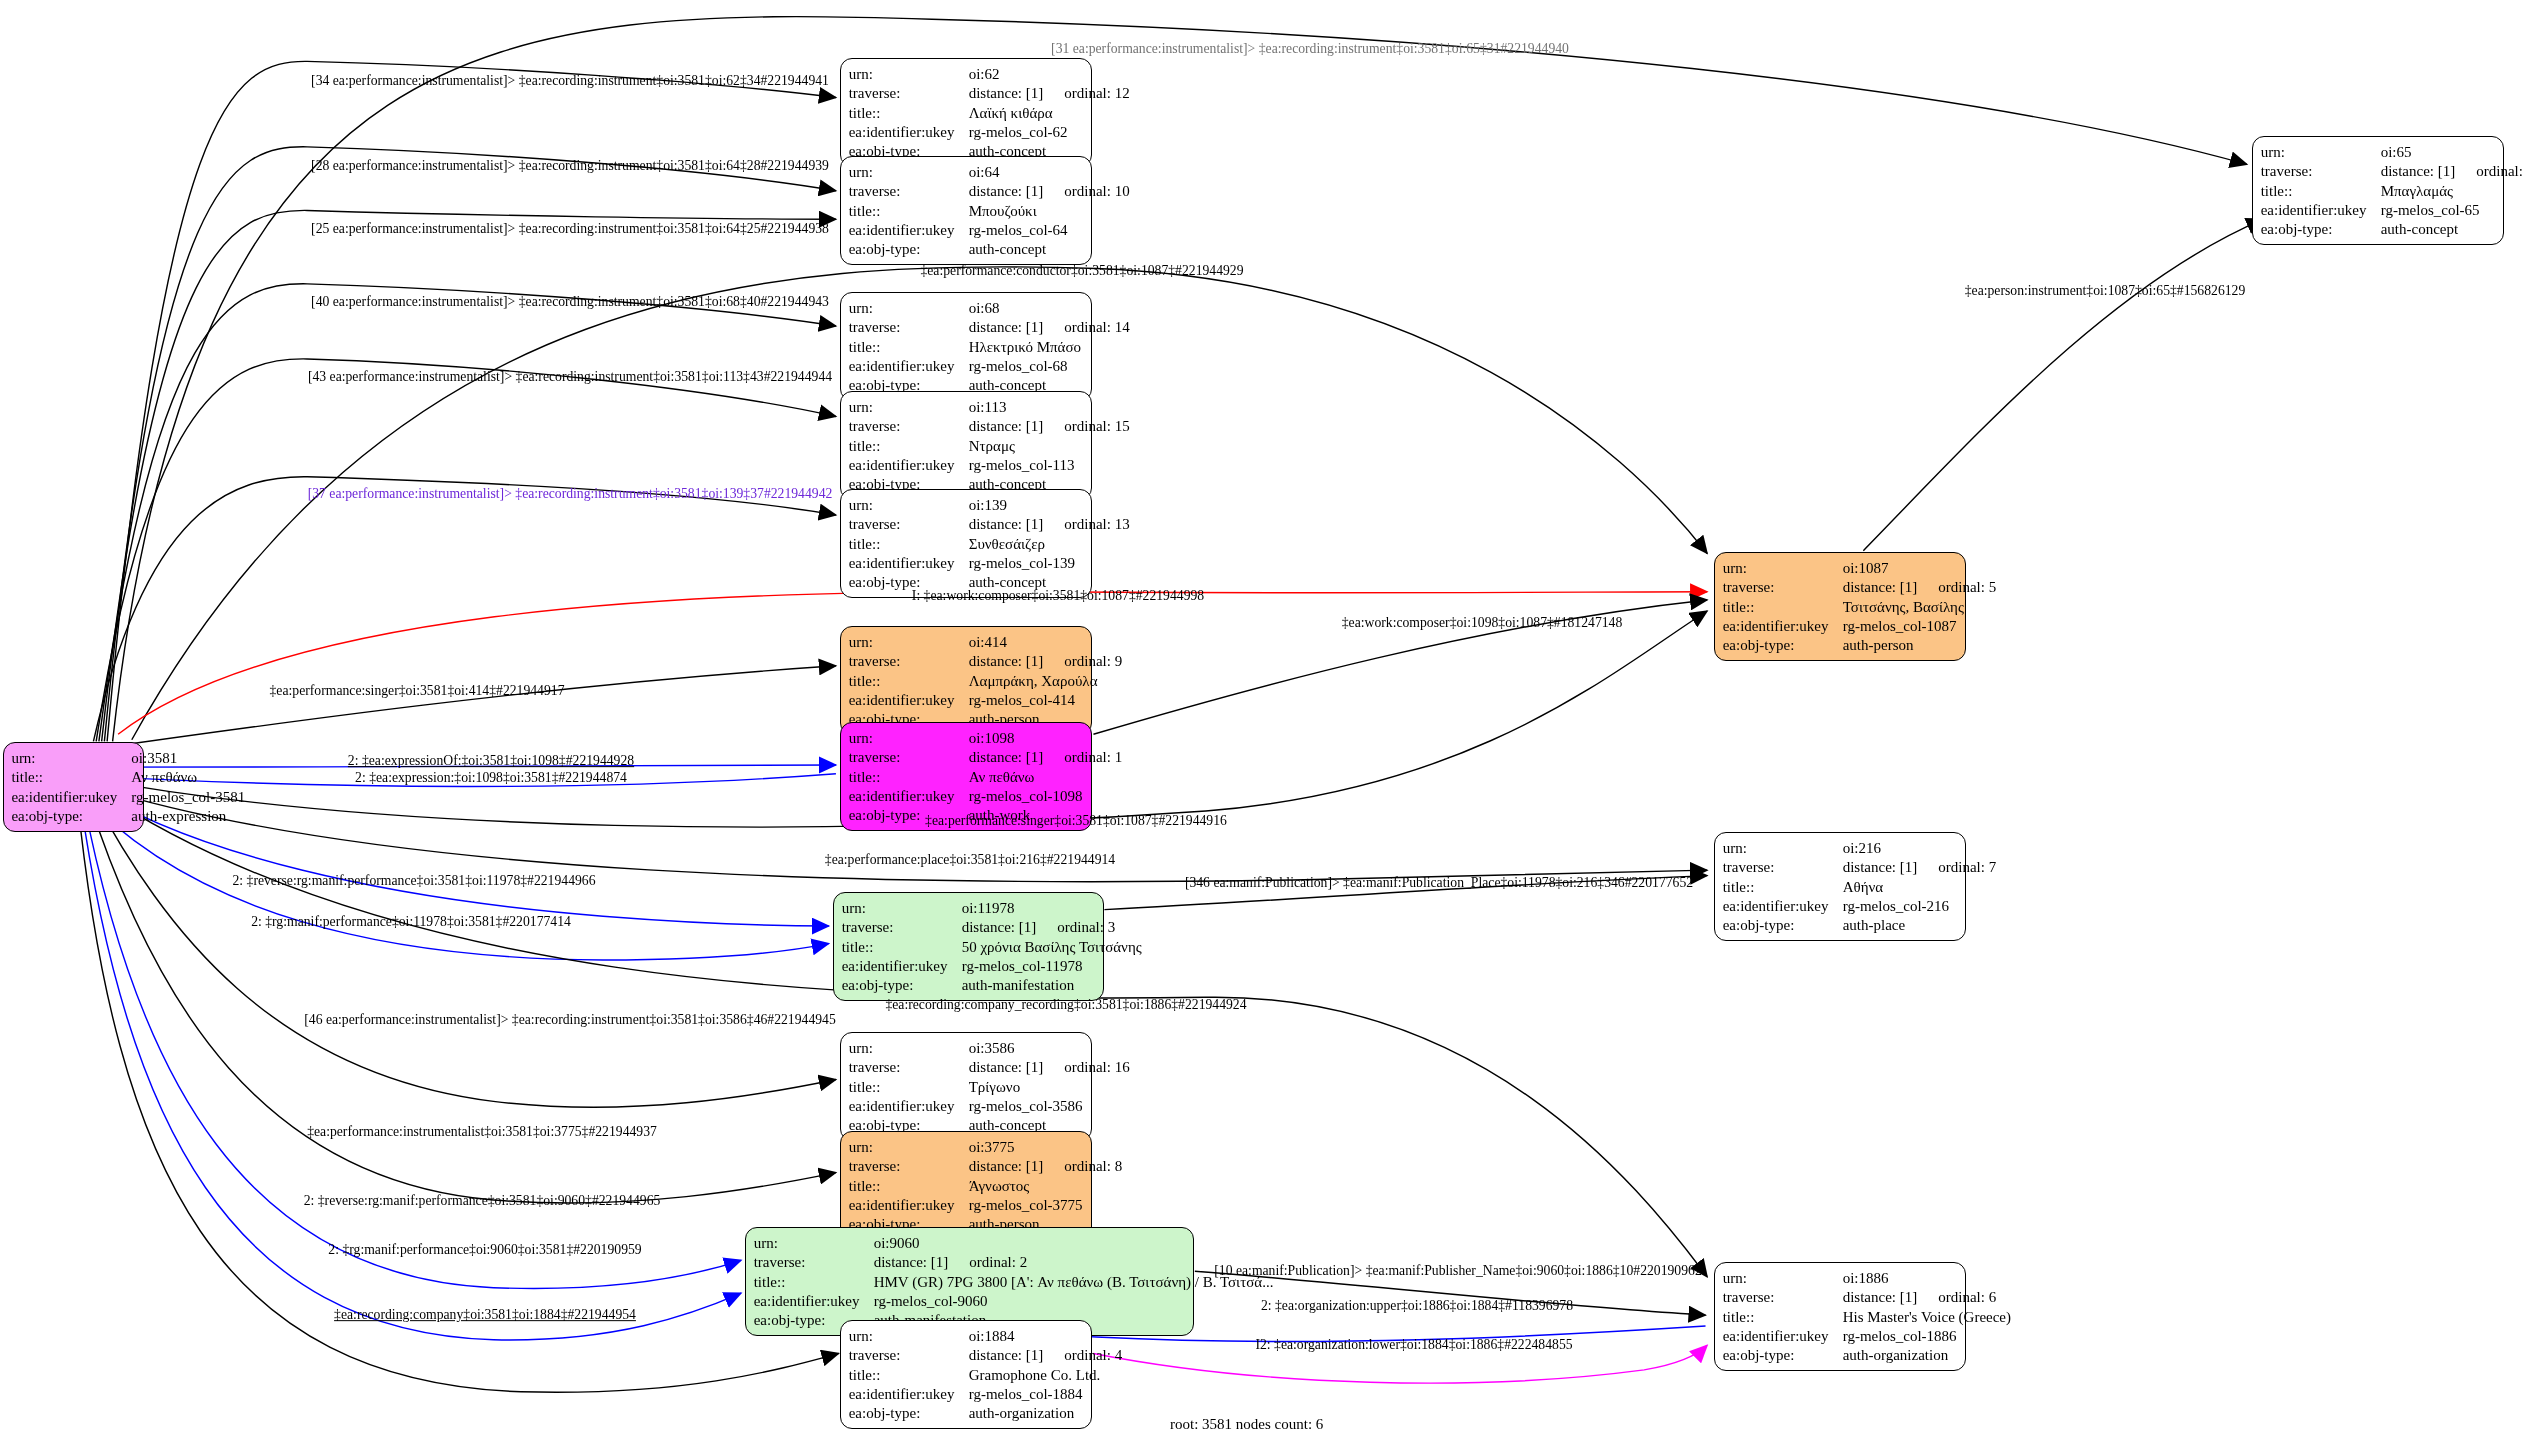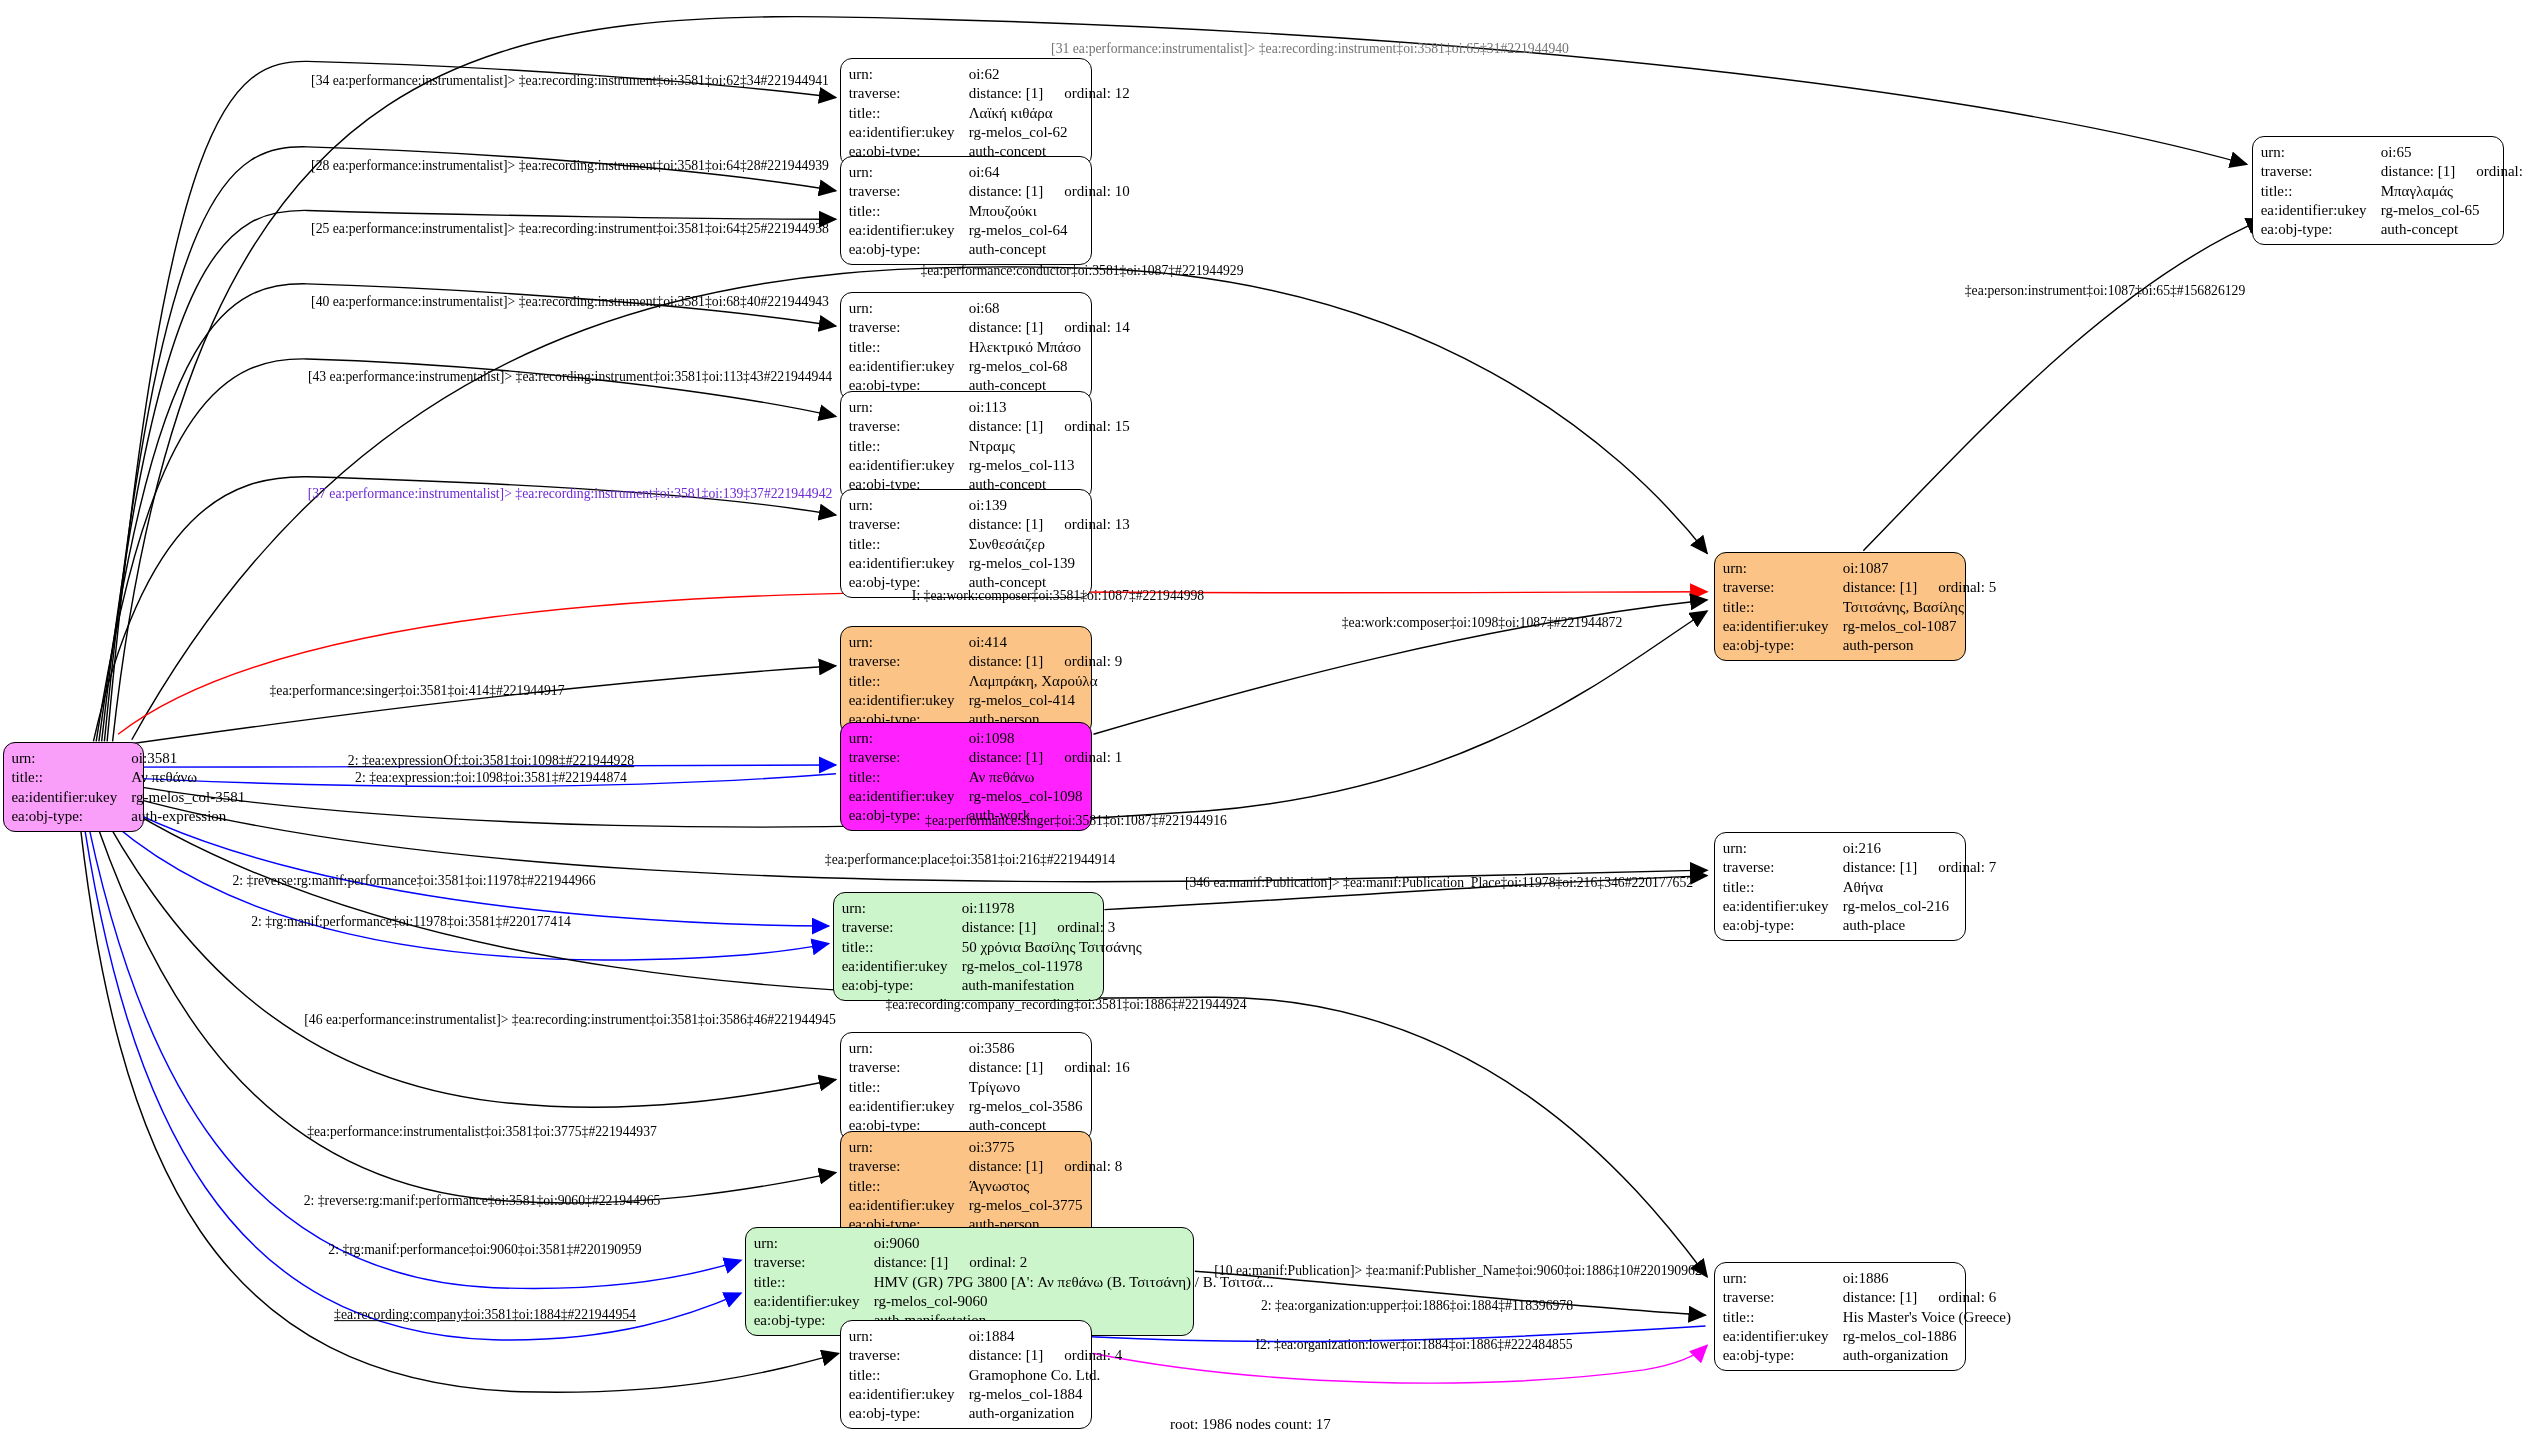--- a/index.html
+++ b/index.html
@@ -521,35 +521,35 @@
       <div class="elabel" style="left: 1310px; top: 49px; color: #737373;">[31 ea:performance:instrumentalist]&gt; ‡ea:recording:instrument‡oi:3581‡oi:65‡31#221944940</div>
       <div class="elabel" style="left: 570px; top: 81px; color: rgb(0, 0, 0);">[34 ea:performance:instrumentalist]&gt; ‡ea:recording:instrument‡oi:3581‡oi:62‡34#221944941</div>
       <div class="elabel" style="left: 570px; top: 166px; color: rgb(0, 0, 0);">[28 ea:performance:instrumentalist]&gt; ‡ea:recording:instrument‡oi:3581‡oi:64‡28#221944939</div>
       <div class="elabel" style="left: 570px; top: 229px; color: rgb(0, 0, 0);">[25 ea:performance:instrumentalist]&gt; ‡ea:recording:instrument‡oi:3581‡oi:64‡25#221944938</div>
       <div class="elabel" style="left: 1082px; top: 271px; color: rgb(0, 0, 0);">‡ea:performance:conductor‡oi:3581‡oi:1087‡#221944929</div>
       <div class="elabel" style="left: 570px; top: 302px; color: rgb(0, 0, 0); text-align: center;">[40 ea:performance:instrumentalist]&gt; ‡ea:recording:instrument‡oi:3581‡oi:68‡40#221944943</div>
       <div class="elabel" style="left: 2105px; top: 291px; color: rgb(0, 0, 0);">‡ea:person:instrument‡oi:1087‡oi:65‡#156826129</div>
       <div class="elabel" style="left: 570px; top: 377px; color: rgb(0, 0, 0);">[43 ea:performance:instrumentalist]&gt; ‡ea:recording:instrument‡oi:3581‡oi:113‡43#221944944</div>
       <div class="elabel" style="left: 570px; top: 494px; color: #6d28d9;">[37 ea:performance:instrumentalist]&gt; ‡ea:recording:instrument‡oi:3581‡oi:139‡37#221944942</div>
       <div class="elabel" style="left: 1058px; top: 596px; color: rgb(0, 0, 0);">I: ‡ea:work:composer‡oi:3581‡oi:1087‡#221944998</div>
-      <div class="elabel" style="left: 1482px; top: 623px; color: rgb(0, 0, 0);">‡ea:work:composer‡oi:1098‡oi:1087‡#221944872</div>
+      <div class="elabel" style="left: 1482px; top: 623px; color: rgb(0, 0, 0);">‡ea:work:composer‡oi:1098‡oi:1087‡#181247148</div>
       <div class="elabel" style="left: 417px; top: 691px; color: rgb(0, 0, 0);">‡ea:performance:singer‡oi:3581‡oi:414‡#221944917</div>
       <div class="elabel" style="left: 491px; top: 761px; color: rgb(0, 0, 0); text-decoration: underline;">2: ‡ea:expressionOf:‡oi:3581‡oi:1098‡#221944928</div>
       <div class="elabel" style="left: 491px; top: 778px; color: rgb(0, 0, 0);">2: ‡ea:expression:‡oi:1098‡oi:3581‡#221944874</div>
       <div class="elabel" style="left: 1076px; top: 821px; color: rgb(0, 0, 0);">‡ea:performance:singer‡oi:3581‡oi:1087‡#221944916</div>
       <div class="elabel" style="left: 970px; top: 860px; color: rgb(0, 0, 0);">‡ea:performance:place‡oi:3581‡oi:216‡#221944914</div>
       <div class="elabel" style="left: 1439px; top: 883px; color: rgb(0, 0, 0);">[346 ea:manif:Publication]&gt; ‡ea:manif:Publication_Place‡oi:11978‡oi:216‡346#220177652</div>
       <div class="elabel" style="left: 414px; top: 881px; color: rgb(0, 0, 0);">2: ‡reverse:rg:manif:performance‡oi:3581‡oi:11978‡#221944966</div>
       <div class="elabel" style="left: 411px; top: 922px; color: rgb(0, 0, 0);">2: ‡rg:manif:performance‡oi:11978‡oi:3581‡#220177414</div>
       <div class="elabel" style="left: 1066px; top: 1005px; color: rgb(0, 0, 0);">‡ea:recording:company_recording‡oi:3581‡oi:1886‡#221944924</div>
       <div class="elabel" style="left: 570px; top: 1020px; color: rgb(0, 0, 0);">[46 ea:performance:instrumentalist]&gt; ‡ea:recording:instrument‡oi:3581‡oi:3586‡46#221944945</div>
       <div class="elabel" style="left: 482px; top: 1132px; color: rgb(0, 0, 0);">‡ea:performance:instrumentalist‡oi:3581‡oi:3775‡#221944937</div>
       <div class="elabel" style="left: 482px; top: 1201px; color: rgb(0, 0, 0);">2: ‡reverse:rg:manif:performance‡oi:3581‡oi:9060‡#221944965</div>
       <div class="elabel" style="left: 485px; top: 1250px; color: rgb(0, 0, 0);">2: ‡rg:manif:performance‡oi:9060‡oi:3581‡#220190959</div>
       <div class="elabel" style="left: 485px; top: 1315px; color: rgb(0, 0, 0); text-decoration: underline;">‡ea:recording:company‡oi:3581‡oi:1884‡#221944954</div>
       <div class="elabel" style="left: 1458px; top: 1271px; color: rgb(0, 0, 0);">[10 ea:manif:Publication]&gt; ‡ea:manif:Publisher_Name‡oi:9060‡oi:1886‡10#220190962</div>
       <div class="elabel" style="left: 1417px; top: 1306px; color: rgb(0, 0, 0);">2: ‡ea:organization:upper‡oi:1886‡oi:1884‡#118396978</div>
       <div class="elabel" style="left: 1414px; top: 1345px; color: rgb(0, 0, 0);">I2: ‡ea:organization:lower‡oi:1884‡oi:1886‡#222484855</div>
     </div>
 
-  <div class="footer" style="left:1170px;top:1416px;">root: 1986 nodes count: 17</div>
+  <div class="footer" style="left:1170px;top:1416px;">root: 3581 nodes count: 6</div>
 </div>
 
 
 </body></html>

